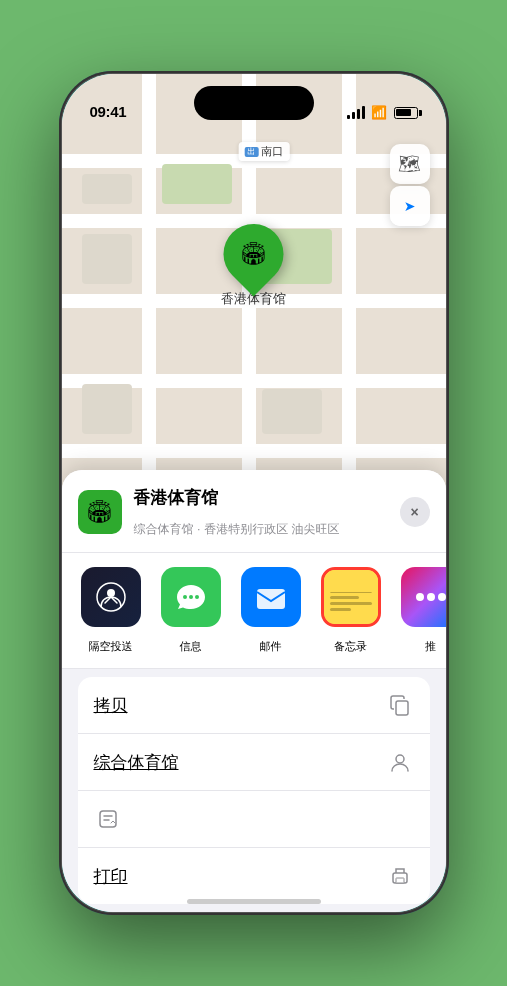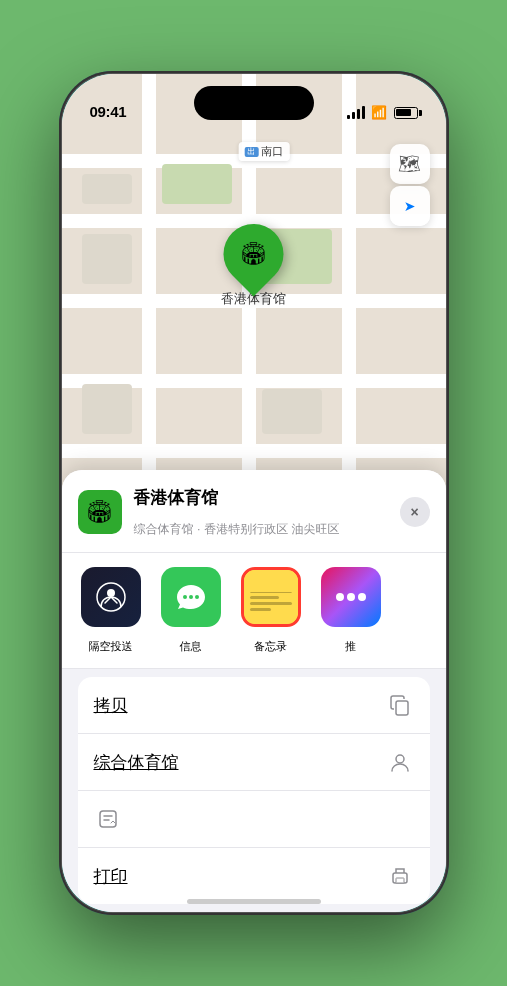--- a/index.html
+++ b/index.html
@@ -489,20 +489,29 @@
             <svg width="36" height="36" viewBox="0 0 36 36" fill="none">
               <path d="M18 6C10.3 6 4 11.4 4 18c0 2.8 1.1 5.4 3 7.4L5 30l5-1.5C12.2 29.5 15 30 18 30c7.7 0 14-5.4 14-12S25.7 6 18 6z" fill="white"></path>
               <circle cx="12" cy="18" r="2" fill="#34c759"></circle>
               <circle cx="18" cy="18" r="2" fill="#34c759"></circle>
               <circle cx="24" cy="18" r="2" fill="#34c759"></circle>
             </svg>
           </div>
           <span class="share-label">信息</span>
         </div>
 
+        <div class="share-item">
+          <div class="share-icon mail">
+            <svg width="36" height="36" viewBox="0 0 36 36" fill="none">
+              <rect x="4" y="10" width="28" height="20" rx="3" fill="white" opacity="0.9"></rect>
+              <path d="M4 13L18 22L32 13" stroke="#007aff" stroke-width="2" fill="none"></path>
+            </svg>
+          </div>
+          <span class="share-label">邮件</span>
+        </div>
 
         <div class="share-item">
           <div class="share-icon notes" style="background:#ffdb4d; border-radius:14px; overflow:hidden; border: 3px solid #ff3b30; padding:0; align-items:flex-start; justify-content:flex-start;">
             <div style="width:100%; height:100%; display:flex; flex-direction:column; background:#ffdb4d; border-radius:11px; overflow:hidden; padding:4px 6px 4px; gap:3px; justify-content:center;">
               <div style="height:3px; background:rgba(0,0,0,0.25); border-radius:2px;"></div>
               <div style="height:3px; background:rgba(0,0,0,0.25); border-radius:2px;"></div>
               <div style="height:3px; background:rgba(0,0,0,0.25); border-radius:2px; width:70%;"></div>
               <div style="height:3px; background:rgba(0,0,0,0.25); border-radius:2px;"></div>
               <div style="height:3px; background:rgba(0,0,0,0.25); border-radius:2px; width:50%;"></div>
             </div>

